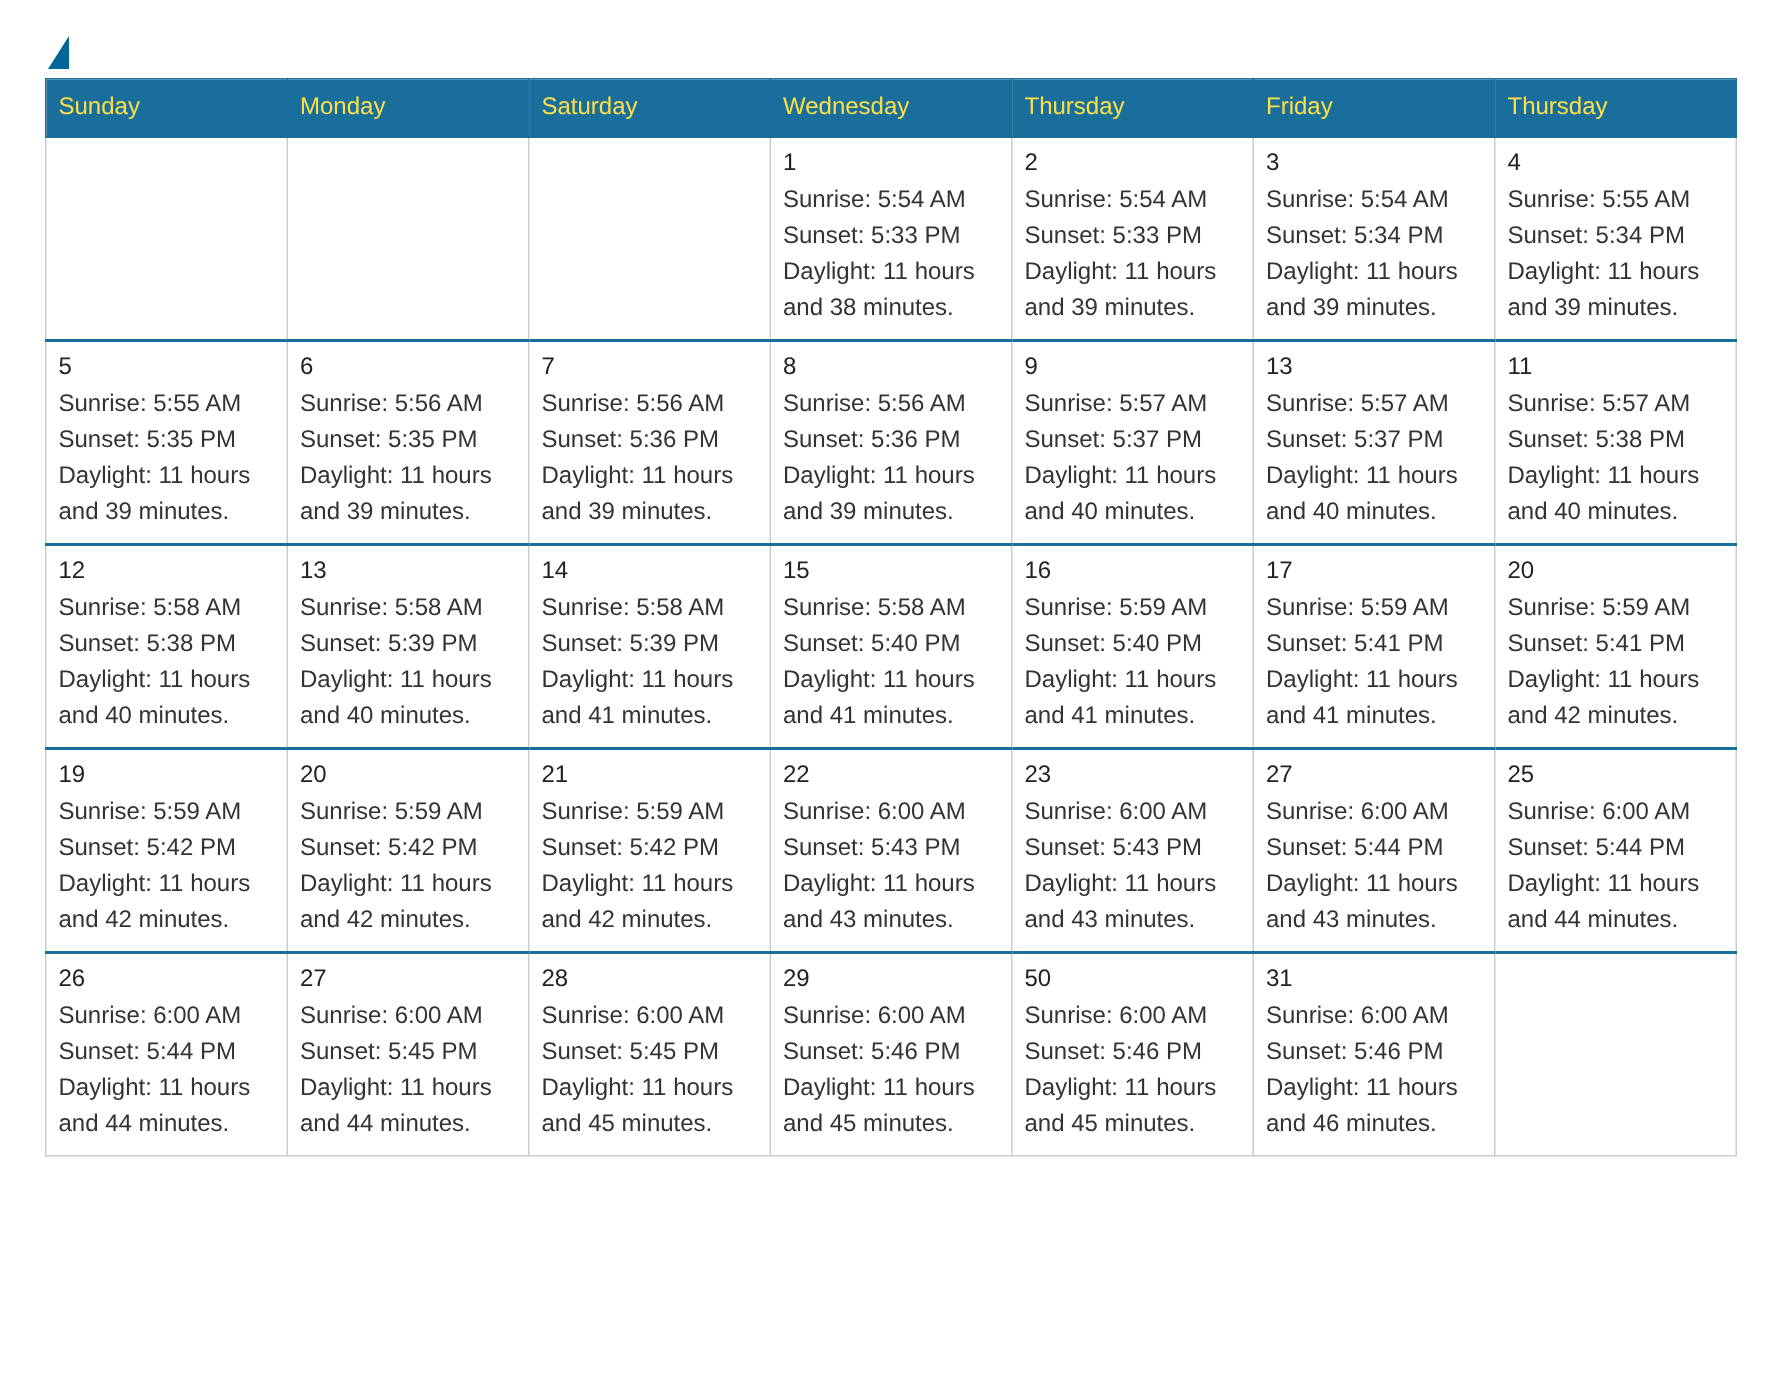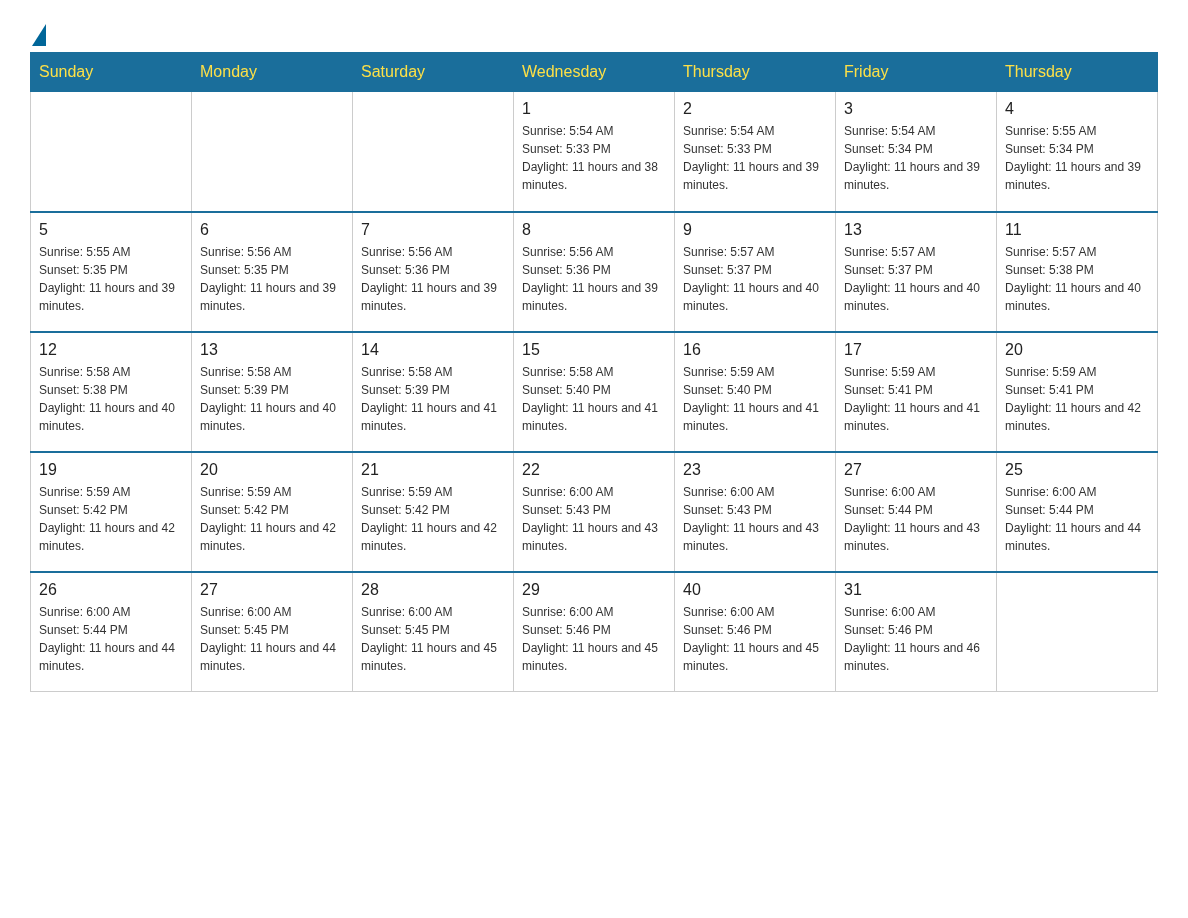--- a/index.html
+++ b/index.html
@@ -80,21 +80,21 @@
       min-height: 120px;
       height: 120px;
     }
     .day-number {
       font-size: 16px;
       color: #222;
       margin-bottom: 4px;
       display: block;
     }
     .day-info {
-      font-size: 12px;
+      font-size: 16px;
       color: #333;
       line-height: 1.5;
     }
     .empty-cell {
       background: #fff;
     }
     .row-border td {
       border-top: 2px solid #1a6e9b;
     }
   </style>
@@ -308,21 +308,21 @@
 Sunset: 5:45 PM
 Daylight: 11 hours and 45 minutes.</div>
         </td>
         <td>
           <span class="day-number">29</span>
           <div class="day-info" style="white-space: pre-line;">Sunrise: 6:00 AM
 Sunset: 5:46 PM
 Daylight: 11 hours and 45 minutes.</div>
         </td>
         <td>
-          <span class="day-number">40</span>
+          <span class="day-number">50</span>
           <div class="day-info" style="white-space: pre-line;">Sunrise: 6:00 AM
 Sunset: 5:46 PM
 Daylight: 11 hours and 45 minutes.</div>
         </td>
         <td>
           <span class="day-number">31</span>
           <div class="day-info" style="white-space: pre-line;">Sunrise: 6:00 AM
 Sunset: 5:46 PM
 Daylight: 11 hours and 46 minutes.</div>
         </td>

